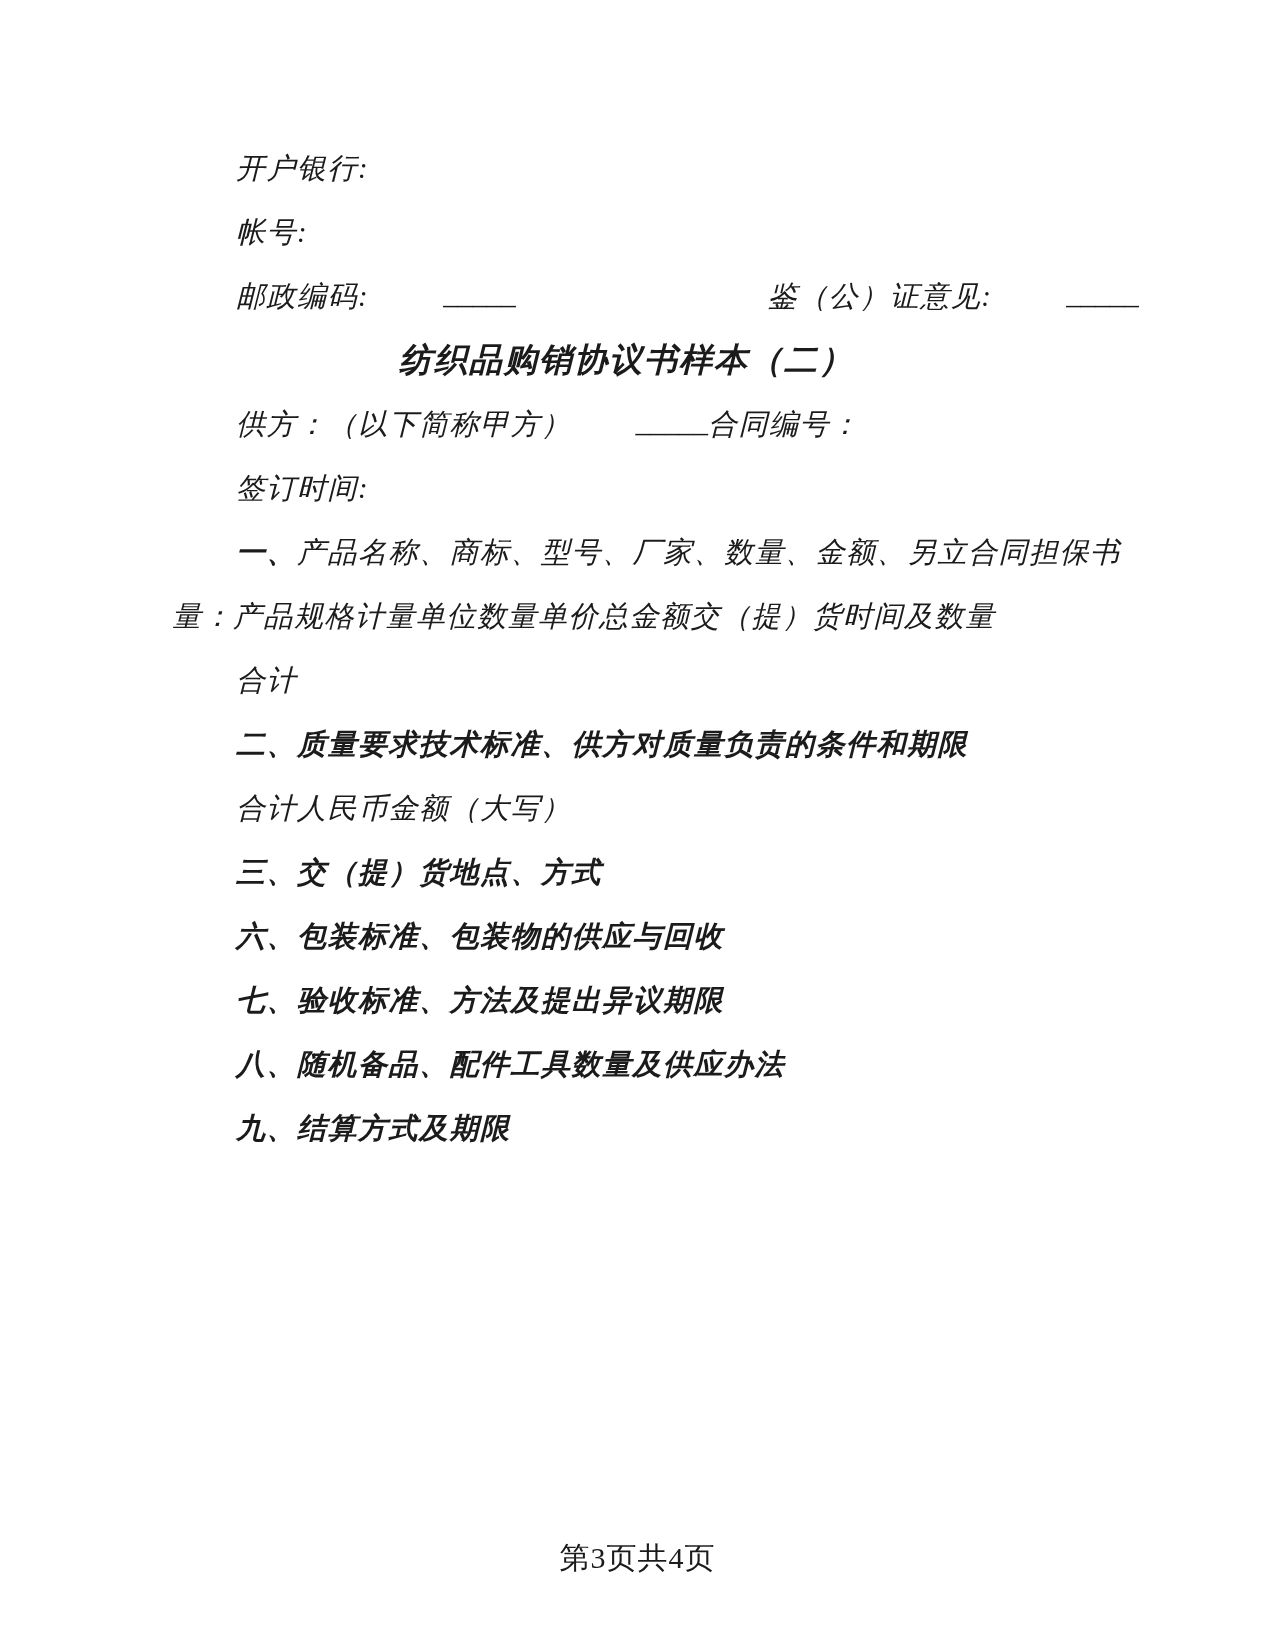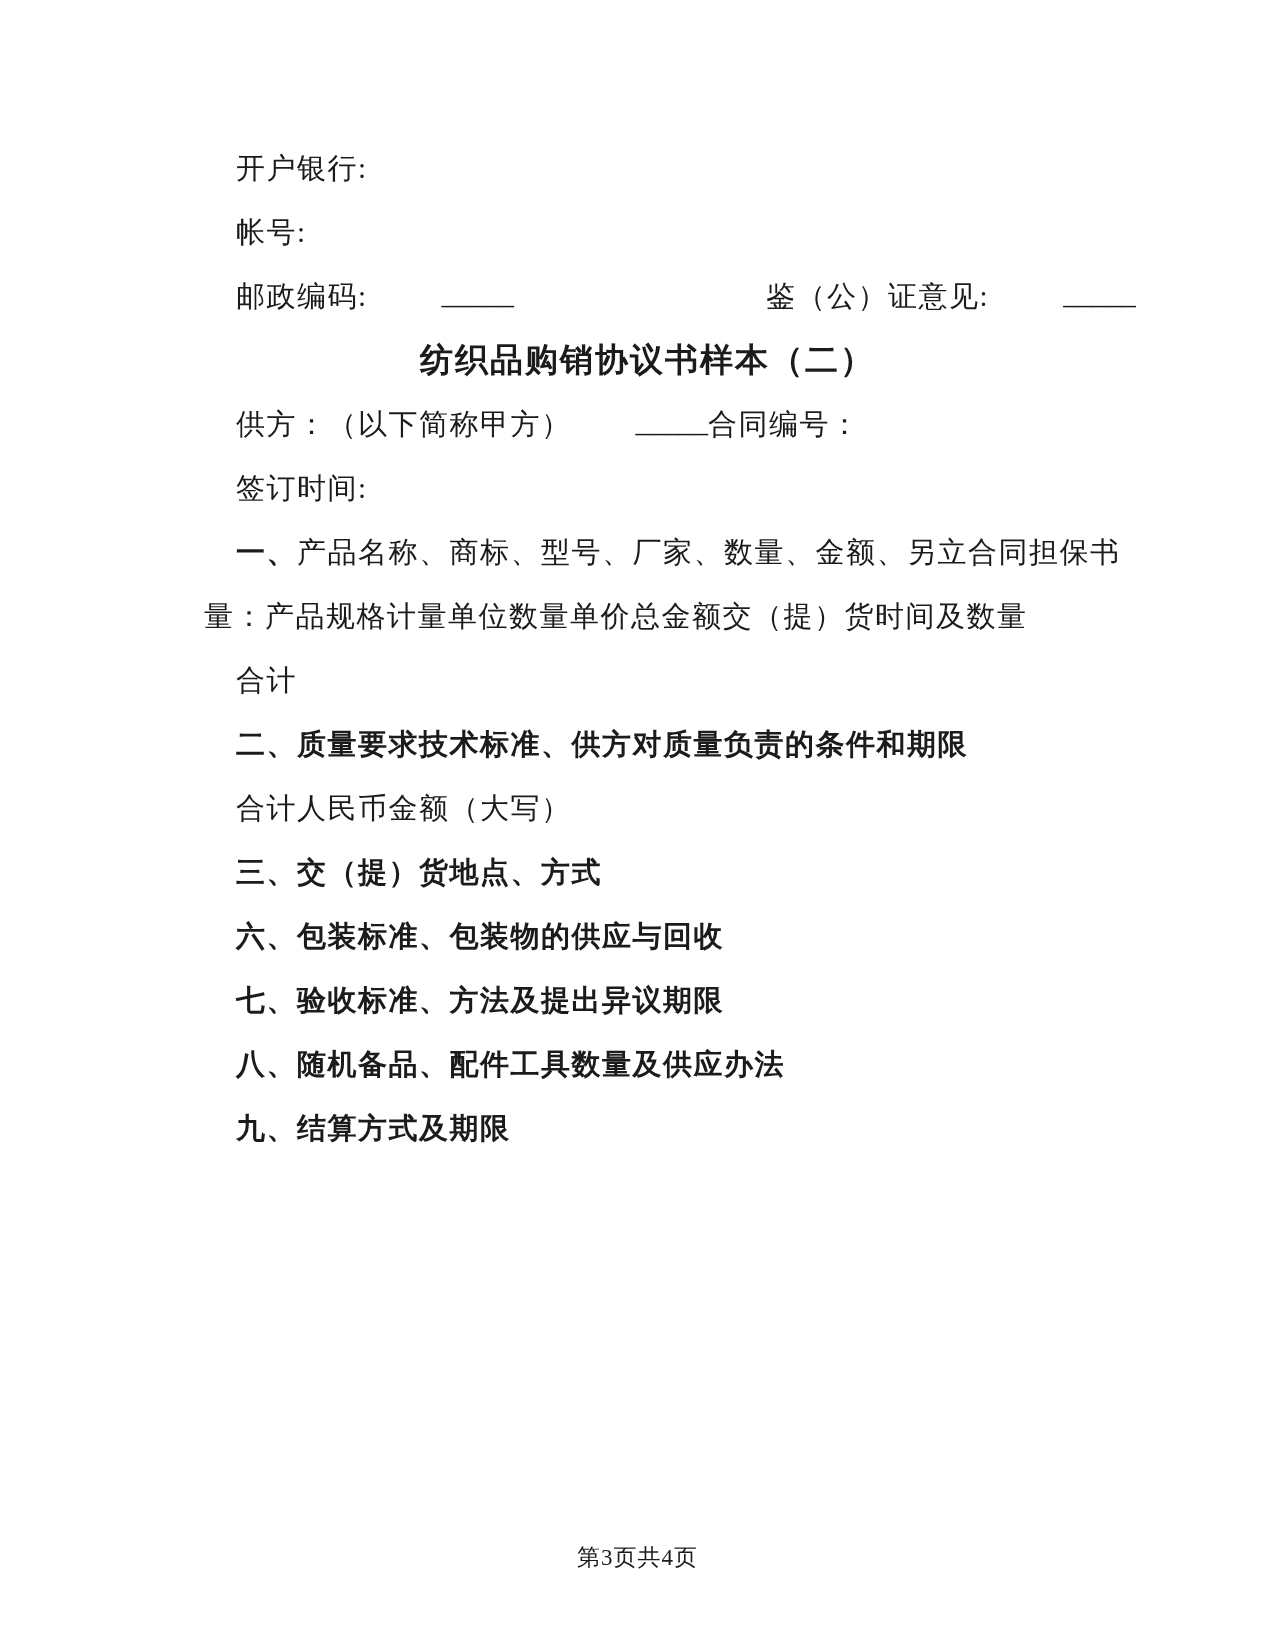--- a/index.html
+++ b/index.html
@@ -10,61 +10,62 @@
     position: relative;
     font-family: "Liberation Serif", "DejaVu Serif", serif;
     color: #1b1b1b;
     overflow: hidden;
   }
   .doc {
     position: absolute;
     left: 172px;
     top: 136px;
     width: 893px;
+    font-style: italic;
   }
   p.line {
     margin: 0;
     font-size: 29px;
     line-height: 64px;
     text-indent: 64px;
     letter-spacing: 1.5px;
     white-space: nowrap;
   }
-  p.noindent { text-indent: 0; margin-left: 32px; }
+  p.noindent { text-indent: 0; }
   .bold { font-weight: bold; }
   p.title-line {
     margin: 0;
     font-size: 33px;
     line-height: 64px;
     font-weight: bold;
     text-align: center;
     text-indent: 0;
     position: relative;
-    left: 29px;
+    left: 8px;
     letter-spacing: 2px;
     white-space: nowrap;
   }
   .spread {
     text-align: justify;
     text-align-last: justify;
   }
   .blank {
     letter-spacing: 0;
     display: inline-block;
     transform: translateY(-2px);
   }
   .blank-pad { margin-left: 10px; }
   .gap-mid { display: inline-block; width: 252px; }
   .footer {
     position: absolute;
     top: 1526px;
     left: 0;
     width: 1275px;
     text-align: center;
-    font-size: 23px;
+    font-size: 30px;
     line-height: 64px;
     letter-spacing: 1px;
     margin: 0;
   }
 </style>
 </head>
 <body>
 
 <div class="doc">
 

